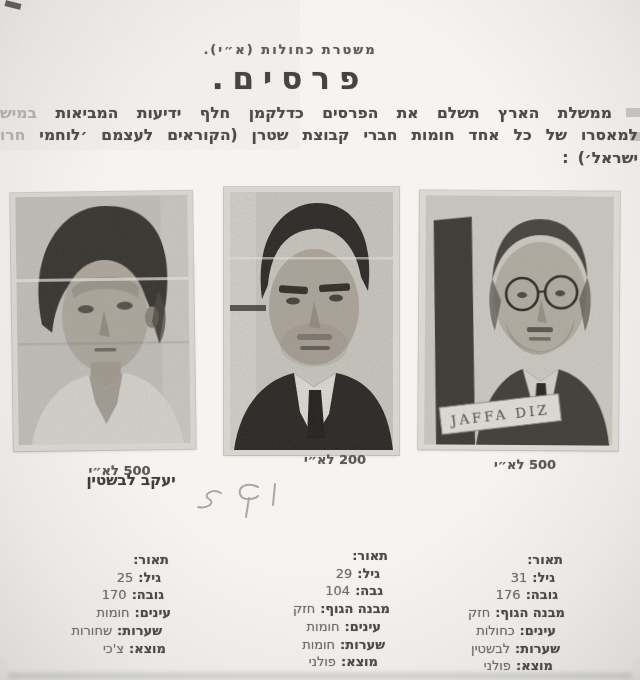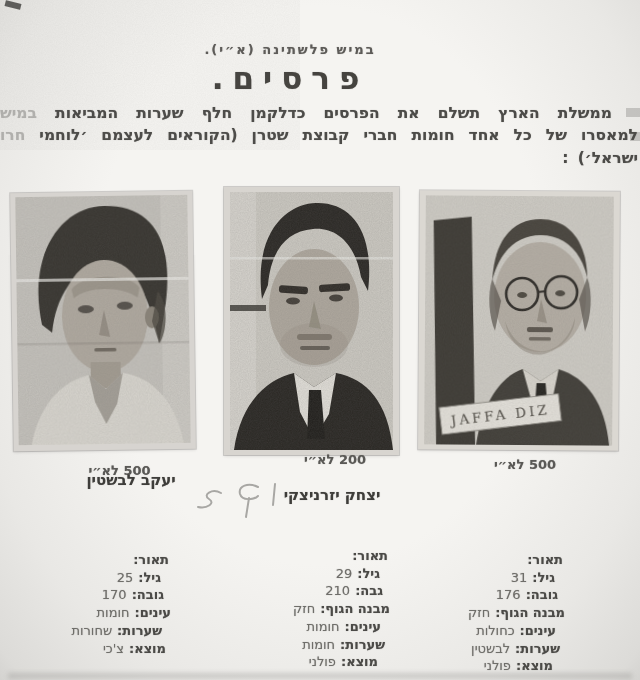--- a/index.html
+++ b/index.html
@@ -78,26 +78,26 @@
   </defs>
 </svg>
 
 <div class="paper">
 
   <div class="corner-mark"></div>
   <div class="edge-dash" id="edge-dash-1"></div>
   <div class="edge-dash" id="edge-dash-2"></div>
 
   <div class="header">
-    <div class="agency ink">במיש פלשתינה (א״י).</div>
+    <div class="agency ink">משטרת כחולות (א״י).</div>
     <div class="title ink">פרסים.</div>
   </div>
 
   <div class="intro ink">
-    <div class="jline l1"><span>ממשלת הארץ תשלם את הפרסים כדלקמן חלף שערות המביאות</span> <span class="cut">במיש</span></div>
+    <div class="jline l1"><span>ממשלת הארץ תשלם את הפרסים כדלקמן חלף ידיעות המביאות</span> <span class="cut">במיש</span></div>
     <div class="jline"><span>למאסרו של כל אחד חומות חברי קבוצת שטרן (הקוראים לעצמם ׳לוחמי</span> <span class="cut">חרו</span></div>
     <div class="jline l3">ישראל׳) :</div>
   </div>
 
   <figure class="photo" id="photo-left" style="margin:0">
     <svg viewBox="0 0 182 258">
       <rect width="182" height="258" fill="#dad7d2"></rect>
       <rect x="5" y="4" width="172" height="248" fill="#c7c4be"></rect>
       <rect x="150" y="4" width="27" height="248" fill="#d2cfc9" opacity="0.8"></rect>
       <path d="M30,132 C16,62 50,14 94,14 C140,14 163,46 154,112 L147,152 C141,120 131,92 119,84 C99,72 69,74 57,93 C47,107 42,122 40,140 Z" fill="#34312c"></path>
@@ -168,21 +168,20 @@
         <text x="82" y="229" text-anchor="middle" font-family="DejaVu Serif, serif" font-size="13.5" letter-spacing="3" fill="#4a463f">JAFFA DIZ</text>
       </g>
       <rect x="6" y="5" width="188" height="249" filter="url(#grain)" opacity="0.38"></rect>
     </svg>
   </figure>
 
   <div class="reward ink" id="reward-right">500 לא״י</div>
   <div class="reward ink" id="reward-middle">200 לא״י</div>
   <div class="reward ink" id="reward-left">500 לא״י</div>
 
-  <div class="name ink" id="name-middle">יצחק יזרניצקי</div>
   <div class="name ink" id="name-left">יעקב לבשטין</div>
 
   <svg class="scribble" viewBox="0 0 96 44">
     <g fill="none" stroke="#4e4d4a" stroke-width="2" stroke-linecap="round" opacity="0.65">
       <path d="M70,9 C60,4 50,8 52,16 C54,23 66,22 70,18 M61,20 L58,39"></path>
       <path d="M33,15 C24,10 14,17 21,21 C28,25 19,31 10,29"></path>
       <path d="M87,6 L85,27"></path>
     </g>
   </svg>
 
@@ -192,21 +191,21 @@
     <div class="drow"><span class="dlabel">גובה:</span><span class="dval">176</span></div>
     <div class="drow"><span class="dlabel">מבנה הגוף:</span><span class="dval">חזק</span></div>
     <div class="drow"><span class="dlabel">עינים:</span><span class="dval">כחולות</span></div>
     <div class="drow"><span class="dlabel">שערות:</span><span class="dval">לבשטין</span></div>
     <div class="drow"><span class="dlabel">מוצא:</span><span class="dval">פולני</span></div>
   </div>
 
   <div class="desc ink" id="desc-middle">
     <div class="drow"><span class="dlabel">תאור:</span><span class="dval"></span></div>
     <div class="drow"><span class="dlabel">גיל:</span><span class="dval">29</span></div>
-    <div class="drow"><span class="dlabel">גבה:</span><span class="dval">210</span></div>
+    <div class="drow"><span class="dlabel">גבה:</span><span class="dval">104</span></div>
     <div class="drow"><span class="dlabel">מבנה הגוף:</span><span class="dval">חזק</span></div>
     <div class="drow"><span class="dlabel">עינים:</span><span class="dval">חומות</span></div>
     <div class="drow"><span class="dlabel">שערות:</span><span class="dval">חומות</span></div>
     <div class="drow"><span class="dlabel">מוצא:</span><span class="dval">פולני</span></div>
   </div>
 
   <div class="desc ink" id="desc-left">
     <div class="drow"><span class="dlabel">תאור:</span><span class="dval"></span></div>
     <div class="drow"><span class="dlabel">גיל:</span><span class="dval">25</span></div>
     <div class="drow"><span class="dlabel">גובה:</span><span class="dval">170</span></div>

